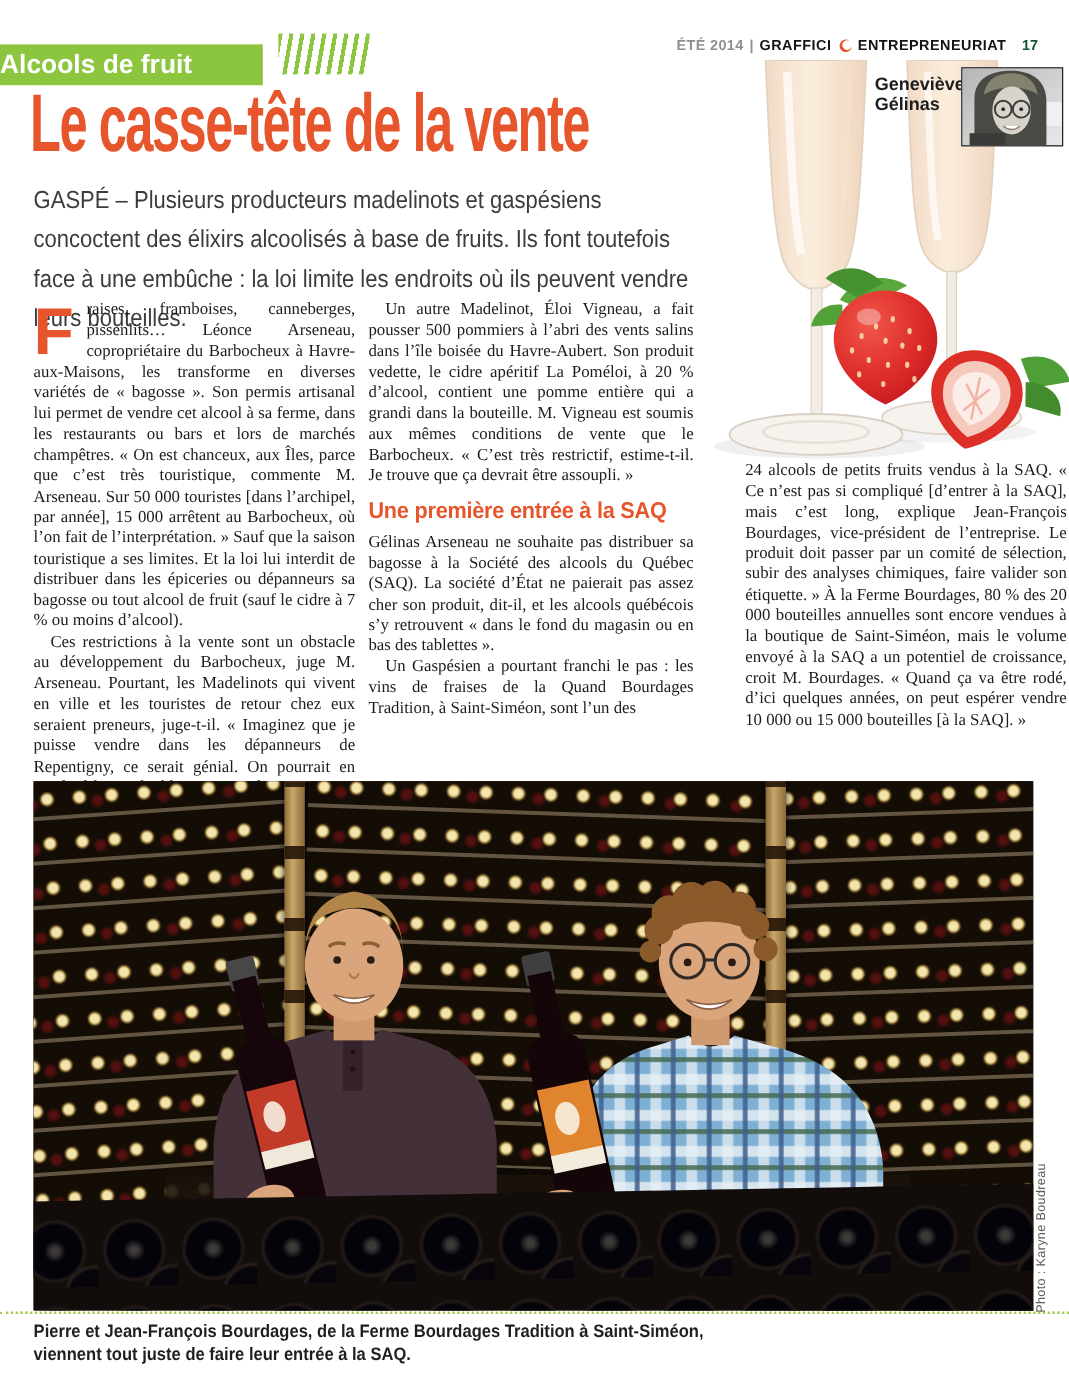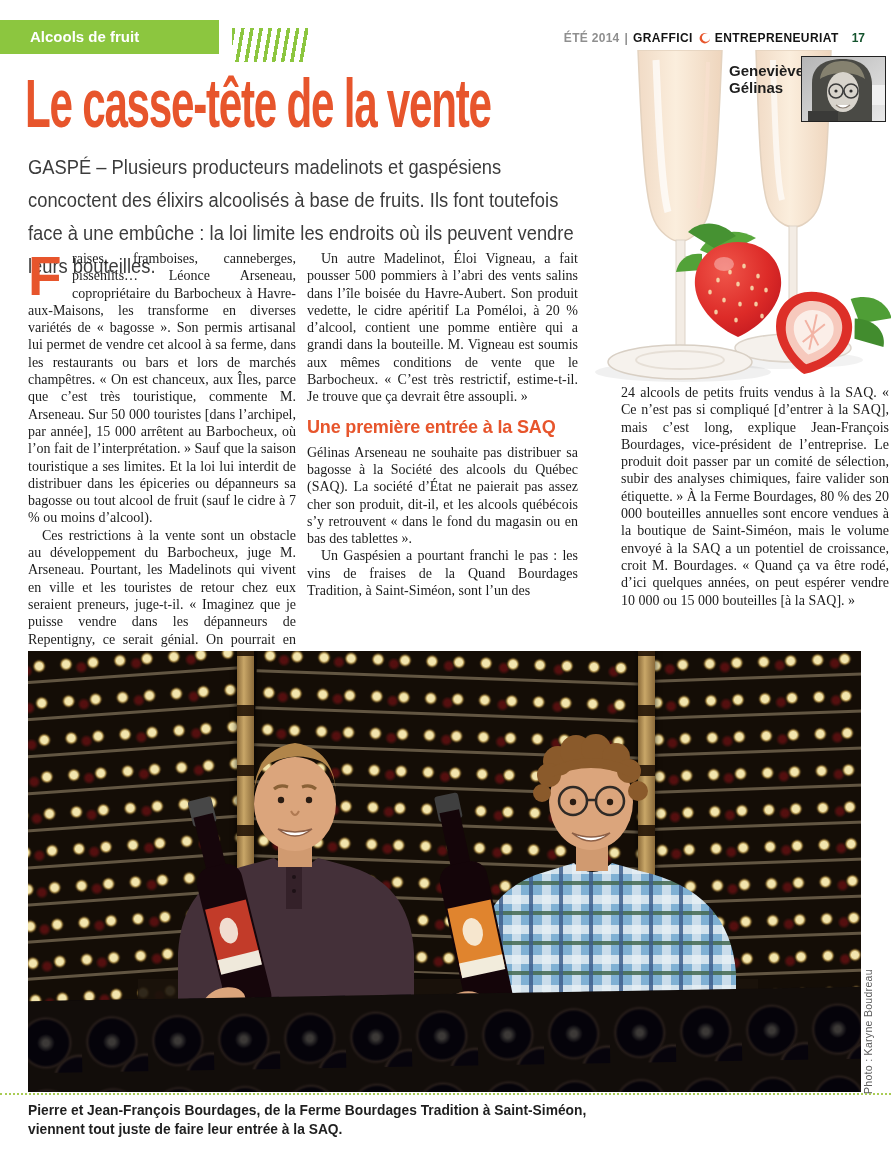--- a/index.html
+++ b/index.html
@@ -8,24 +8,24 @@
     --ink:#1c1c1c;
   }
   html,body{margin:0;padding:0;background:#ffffff;}
   .page{
     position:relative; width:891px; height:1161px; margin:0 auto;
     background:#ffffff; overflow:hidden;
     font-family:"Liberation Serif", serif; color:var(--ink);
   }
   
   .kicker-bar{
-    position:absolute; left:0; top:20px; width:219px; height:34px;
+    position:absolute; left:0; top:37px; width:219px; height:34px;
     background:var(--green); color:#fff;
     font-family:"Liberation Sans", sans-serif; font-weight:bold;
-    font-size:15px; line-height:34px; padding-left:30px; box-sizing:border-box;
+    font-size:22px; line-height:34px; box-sizing:border-box;
     letter-spacing:0; white-space:nowrap;
   }
   .kicker-hatch{
     position:absolute; left:232px; top:28px; width:76px; height:34px;
     background:repeating-linear-gradient(100deg, var(--green) 0 3.5px, transparent 3.5px 9px);
   }
   
   .masthead{
     position:absolute; top:31px; right:26px;
     font-family:"Liberation Sans", sans-serif; font-size:12px;

